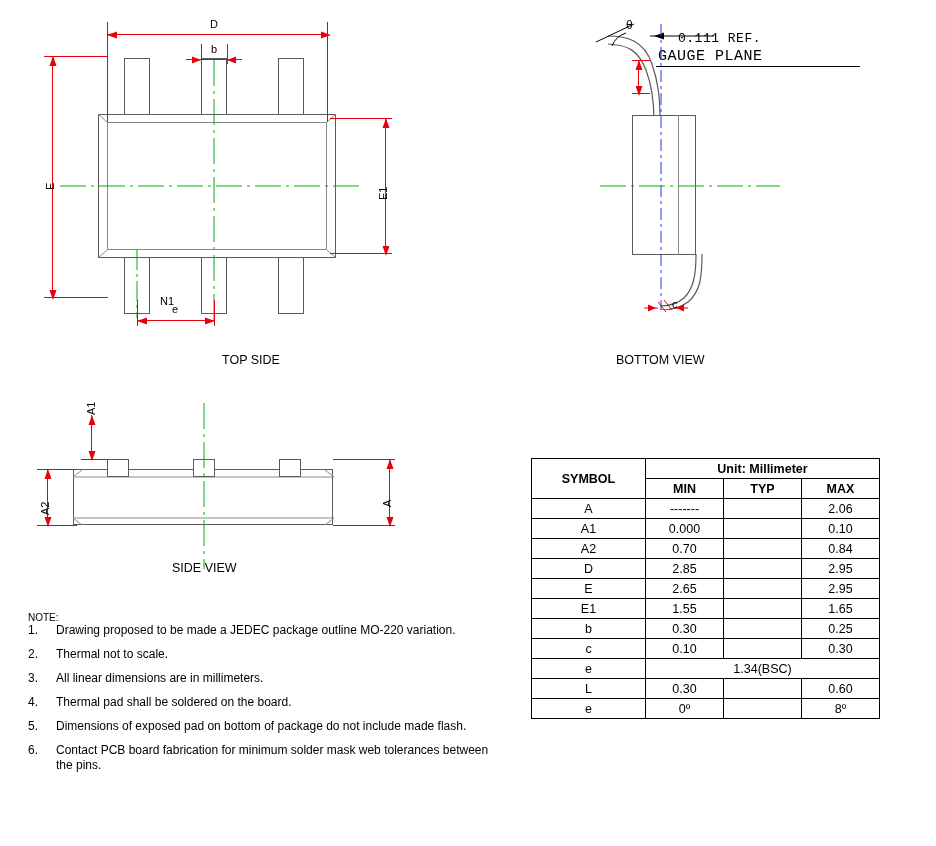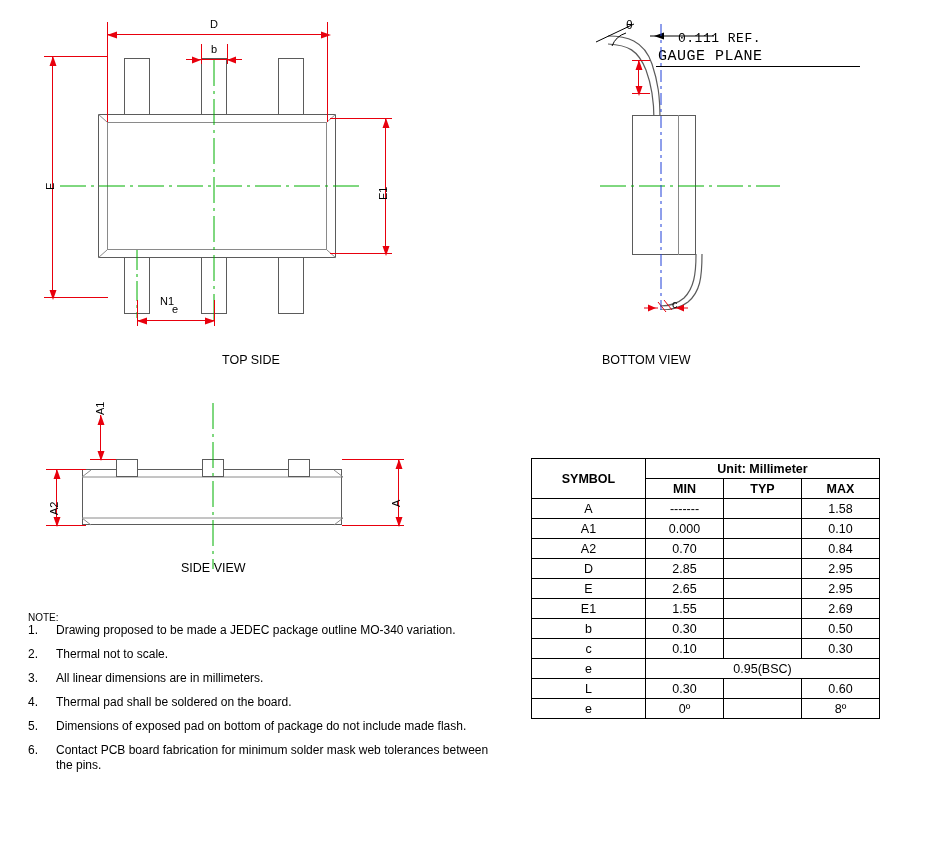--- a/index.html
+++ b/index.html
@@ -193,24 +193,24 @@
     <line x1="30" y1="12" x2="44" y2="12" stroke="#e8000d" stroke-width="1"></line>
     <polygon points="32,12 40,8.5 40,15.5" fill="#e8000d"></polygon>
   </svg>
   <div class="lbl" style="left:112px;top:298px;">c</div>
 
   <svg style="position:absolute;left:40px;top:24px;" width="200" height="290">
     <line x1="0" y1="162" x2="180" y2="162" stroke="#00b000" stroke-width="1" stroke-dasharray="26,5,3,5"></line>
     <line x1="61" y1="0" x2="61" y2="286" stroke="#1f3ed8" stroke-width="1" stroke-dasharray="12,4,3,4"></line>
   </svg>
 
-  <div class="view-cap" style="left:42px;top:353px;">BOTTOM VIEW</div>
+  <div class="view-cap" style="left:56px;top:353px;">BOTTOM VIEW</div>
 </div>
 
-<div class="abs" style="left:16px;top:395px;width:440px;height:200px;">
+<div class="abs" style="left:7px;top:395px;width:440px;height:200px;">
 
   <div style="position:absolute;left:66px;top:74px;width:260px;height:56px;border:1px solid #5b5b5b;background:#fff;"></div>
   <svg style="position:absolute;left:66px;top:74px;" width="261" height="57">
     <line x1="0" y1="8" x2="261" y2="8" stroke="#8a8a8a" stroke-width="1"></line>
     <line x1="0" y1="8" x2="9" y2="1" stroke="#8a8a8a" stroke-width="1"></line>
     <line x1="261" y1="8" x2="252" y2="1" stroke="#8a8a8a" stroke-width="1"></line>
     <line x1="0" y1="49" x2="261" y2="49" stroke="#8a8a8a" stroke-width="1"></line>
     <line x1="0" y1="49" x2="9" y2="56" stroke="#8a8a8a" stroke-width="1"></line>
     <line x1="261" y1="49" x2="252" y2="56" stroke="#8a8a8a" stroke-width="1"></line>
   </svg>
@@ -250,21 +250,21 @@
   <div class="lbl-v" style="left:374px;top:112px;">A</div>
 
   <div class="view-cap" style="left:165px;top:166px;">SIDE VIEW</div>
 </div>
 
 <div id="note-block">
   <div id="note-title">NOTE:</div>
 
   <div class="note-row">
     <div class="note-num">1.</div>
-    <div class="note-txt">Drawing proposed to be made a JEDEC package outline MO-340 variation.</div>
+    <div class="note-txt">Drawing proposed to be made a JEDEC package outline MO-220 variation.</div>
   </div>
   <div class="note-row">
     <div class="note-num">2.</div>
     <div class="note-txt">Thermal not to scale.</div>
   </div>
   <div class="note-row">
     <div class="note-num">3.</div>
     <div class="note-txt">All linear dimensions are in millimeters.</div>
   </div>
   <div class="note-row">
@@ -290,21 +290,21 @@
     <tr>
       <td class="c-v hdr">MIN</td>
       <td class="c-v hdr">TYP</td>
       <td class="c-v hdr">MAX</td>
     </tr>
 
     <tr>
       <td>A</td>
       <td>-------</td>
       <td></td>
-      <td>1.58</td>
+      <td>2.06</td>
     </tr>
     <tr>
       <td>A1</td>
       <td>0.000</td>
       <td></td>
       <td>0.10</td>
     </tr>
     <tr>
       <td>A2</td>
       <td>0.70</td>
@@ -320,37 +320,37 @@
     <tr>
       <td>E</td>
       <td>2.65</td>
       <td></td>
       <td>2.95</td>
     </tr>
     <tr>
       <td>E1</td>
       <td>1.55</td>
       <td></td>
-      <td>2.69</td>
+      <td>1.65</td>
     </tr>
     <tr>
       <td>b</td>
       <td>0.30</td>
       <td></td>
-      <td>0.50</td>
+      <td>0.25</td>
     </tr>
     <tr>
       <td>c</td>
       <td>0.10</td>
       <td></td>
       <td>0.30</td>
     </tr>
     <tr>
       <td>e</td>
-      <td colspan="3">0.95(BSC)</td>
+      <td colspan="3">1.34(BSC)</td>
     </tr>
     <tr>
       <td>L</td>
       <td>0.30</td>
       <td></td>
       <td>0.60</td>
     </tr>
     <tr>
       <td>e</td>
       <td>0º</td>

